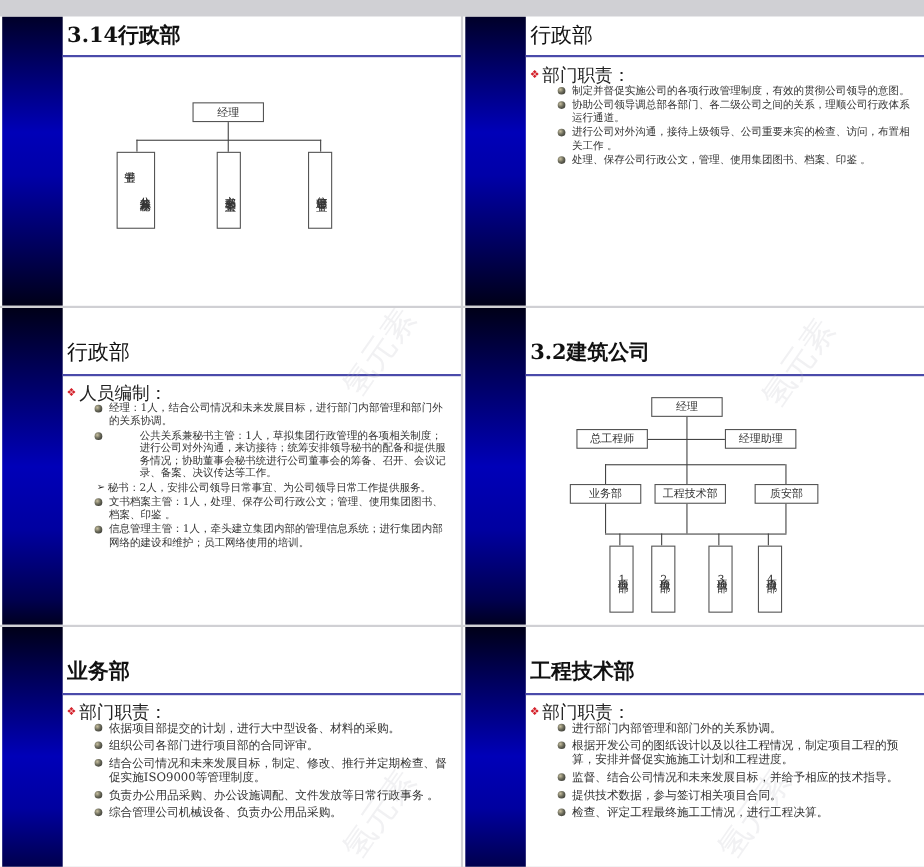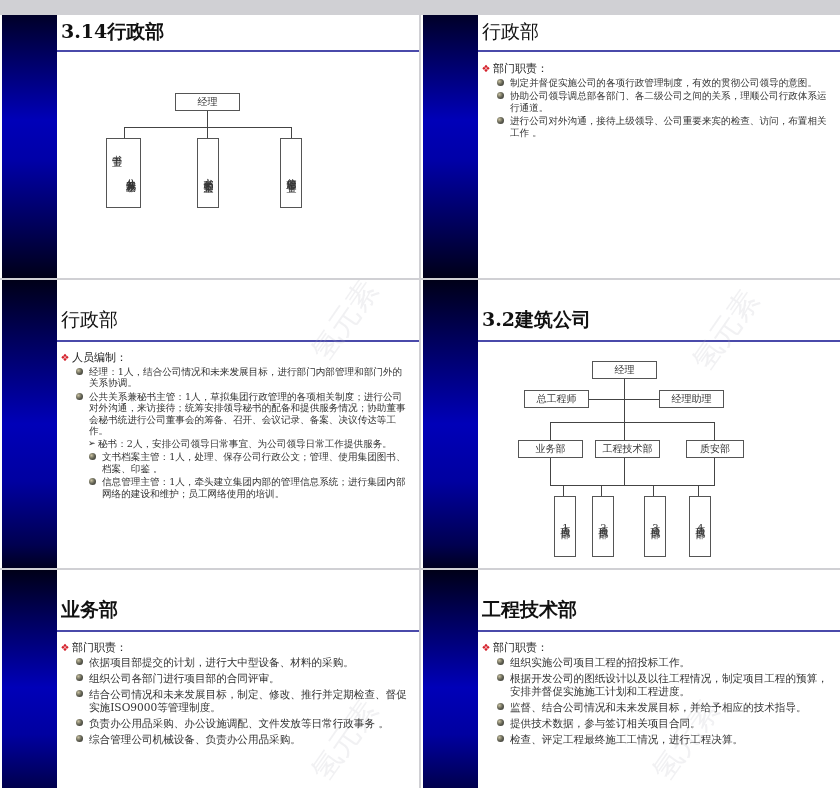--- a/index.html
+++ b/index.html
@@ -11,22 +11,22 @@
   .slide { position:relative; background:#fff; overflow:hidden; }
   .bar { position:absolute; left:2px; top:0; bottom:0; width:55px;
          background:linear-gradient(to bottom,#000028 0%,#00006a 18%,#0000b8 40%,#0000a8 55%,#00005a 80%,#000018 100%); }
   .slide.r2 .bar, .slide.r3 .bar { background:linear-gradient(to bottom,#000018 0%,#00005a 20%,#0000b8 50%,#0000a0 70%,#000050 92%,#000020 100%); }
   .title { position:absolute; left:61px; font-family:"DejaVu Serif","Liberation Serif",serif; font-weight:bold;
            font-size:19px; color:#111; white-space:nowrap; }
   .rule { position:absolute; left:57px; right:0; height:2px; background:#4a4aaa; }
   .content { position:absolute; left:58px; right:10px; font-size:9.6px; line-height:11.5px; color:#333; }
   .lvl1 { display:flex; align-items:flex-start; margin-bottom:1px; }
   .diamond { color:#d4202a; font-size:10px; width:14px; flex:none; text-align:center; line-height:11px; }
-  .lvl1 .txt { font-size:11px; color:#222; }
-  .bullets { list-style:none; margin:2px 0 0 0; padding:0 0 0 18px; }
+  .lvl1 .txt { font-size:16px; color:#222; }
+  .bullets { list-style:none; margin:2px 0 0 0; padding:0 0 0 28px; }
   .bullets li { display:flex; align-items:flex-start; margin-bottom:2px; }
   .dot { width:7px; height:7px; border-radius:50%; flex:none; margin:2px 6px 0 0;
          background:radial-gradient(circle at 35% 35%,#c8c0a0 0%,#6a6a5a 45%,#222 100%); }
   .sub { display:flex; margin:1px 0 2px 12px; }
   .arrow { flex:none; width:10px; color:#222; font-size:9px; }
   .bigtxt .bullets li { font-size:10.6px; line-height:13px; margin-bottom:3px; }
   
   .box { position:absolute; border:1px solid #555; background:#fff; font-size:10px; color:#333;
          display:flex; align-items:center; justify-content:center; box-sizing:border-box; }
   .vbox { writing-mode:vertical-rl; text-orientation:upright; letter-spacing:1px; line-height:12px; padding:4px 0; }
@@ -70,49 +70,53 @@
             <span>制定并督促实施公司的各项行政管理制度，有效的贯彻公司领导的意图。</span>
           </li>
         <li>
             <span class="dot"></span>
             <span>协助公司领导调总部各部门、各二级公司之间的关系，理顺公司行政体系运行通道。</span>
           </li>
         <li>
             <span class="dot"></span>
             <span>进行公司对外沟通，接待上级领导、公司重要来宾的检查、访问，布置相关工作 。</span>
           </li>
+        <li>
+            <span class="dot"></span>
+            <span>处理、保存公司行政公文，管理、使用集团图书、档案、印鉴 。</span>
+          </li>
       </ul>
     </div>
   </div>
 
   <div class="slide r2">
     <div class="bar"></div>
     <div class="title" style="top:27px;font-weight:normal;">行政部</div>
     <div class="rule" style="top:60px;"></div>
     <div class="wm" style="left:300px;top:20px;">氢元素</div>
     <div class="content" style="top:72px;">
       <div class="lvl1">
         <span class="diamond">❖</span>
         <span class="txt">人员编制：</span>
       </div>
       <ul class="bullets">
         <li>
             <span class="dot"></span>
             <span> 经理：1人，结合公司情况和未来发展目标，进行部门内部管理和部门外的关系协调。</span>
           </li>
-        <li style="margin-bottom:0;">
+        <li style="margin-bottom:0;gap:28px;">
             <span class="dot"></span>
             <span> 公共关系兼秘书主管：1人，草拟集团行政管理的各项相关制度；进行公司对外沟通，来访接待；统筹安排领导秘书的配备和提供服务情况；协助董事会秘书统进行公司董事会的筹备、召开、会议记录、备案、决议传达等工作。</span>
           </li>
       </ul>
       <div class="sub" style="padding-left:18px;">
         <span class="arrow">➢</span>
         <span>秘书：2人，安排公司领导日常事宜、为公司领导日常工作提供服务。</span>
       </div>
-      <ul class="bullets" style="margin-top:0;margin-left:13px;">
+      <ul class="bullets" style="margin-top:0;">
         <li>
             <span class="dot"></span>
             <span>文书档案主管：1人，处理、保存公司行政公文；管理、使用集团图书、档案、印鉴 。</span>
           </li>
         <li>
             <span class="dot"></span>
             <span>信息管理主管：1人，牵头建立集团内部的管理信息系统；进行集团内部网络的建设和维护；员工网络使用的培训。</span>
           </li>
       </ul>
     </div>
@@ -189,21 +193,21 @@
     <div class="rule" style="top:60px;"></div>
     <div class="wm" style="left:220px;top:150px;">氢元素</div>
     <div class="content" style="top:72px;">
       <div class="lvl1">
         <span class="diamond">❖</span>
         <span class="txt">部门职责：</span>
       </div>
       <ul class="bullets">
         <li>
             <span class="dot"></span>
-            <span>组织实施公司项目工程的招投标工作。</span>
+            <span>进行部门内部管理和部门外的关系协调。</span>
           </li>
         <li>
             <span class="dot"></span>
             <span>根据开发公司的图纸设计以及以往工程情况，制定项目工程的预算，安排并督促实施施工计划和工程进度。</span>
           </li>
         <li>
             <span class="dot"></span>
             <span>监督、结合公司情况和未来发展目标，并给予相应的技术指导。</span>
           </li>
         <li>

